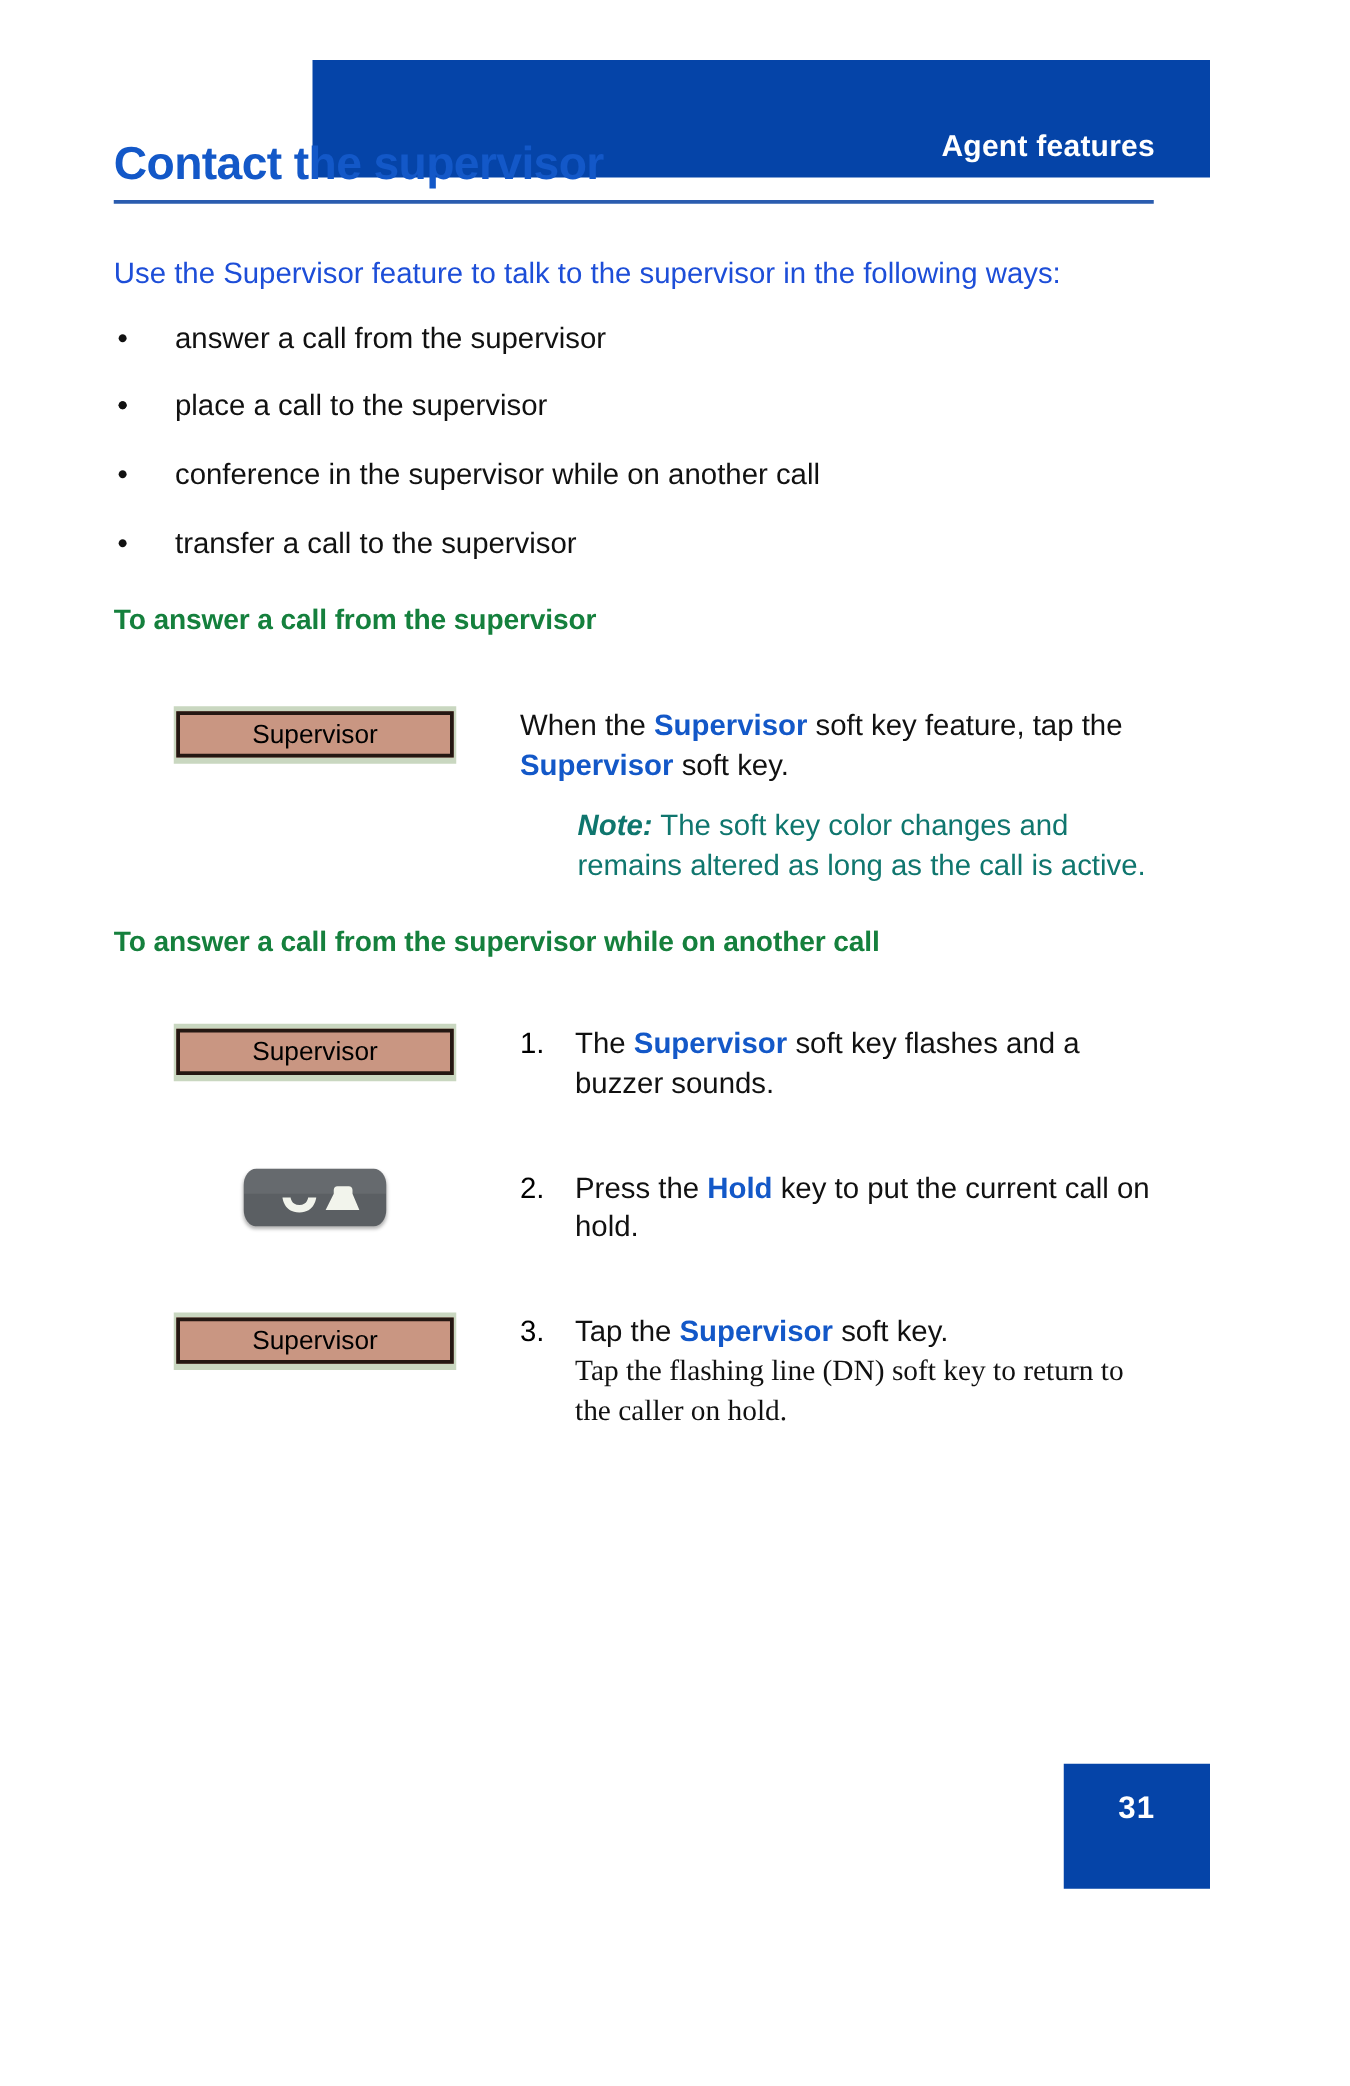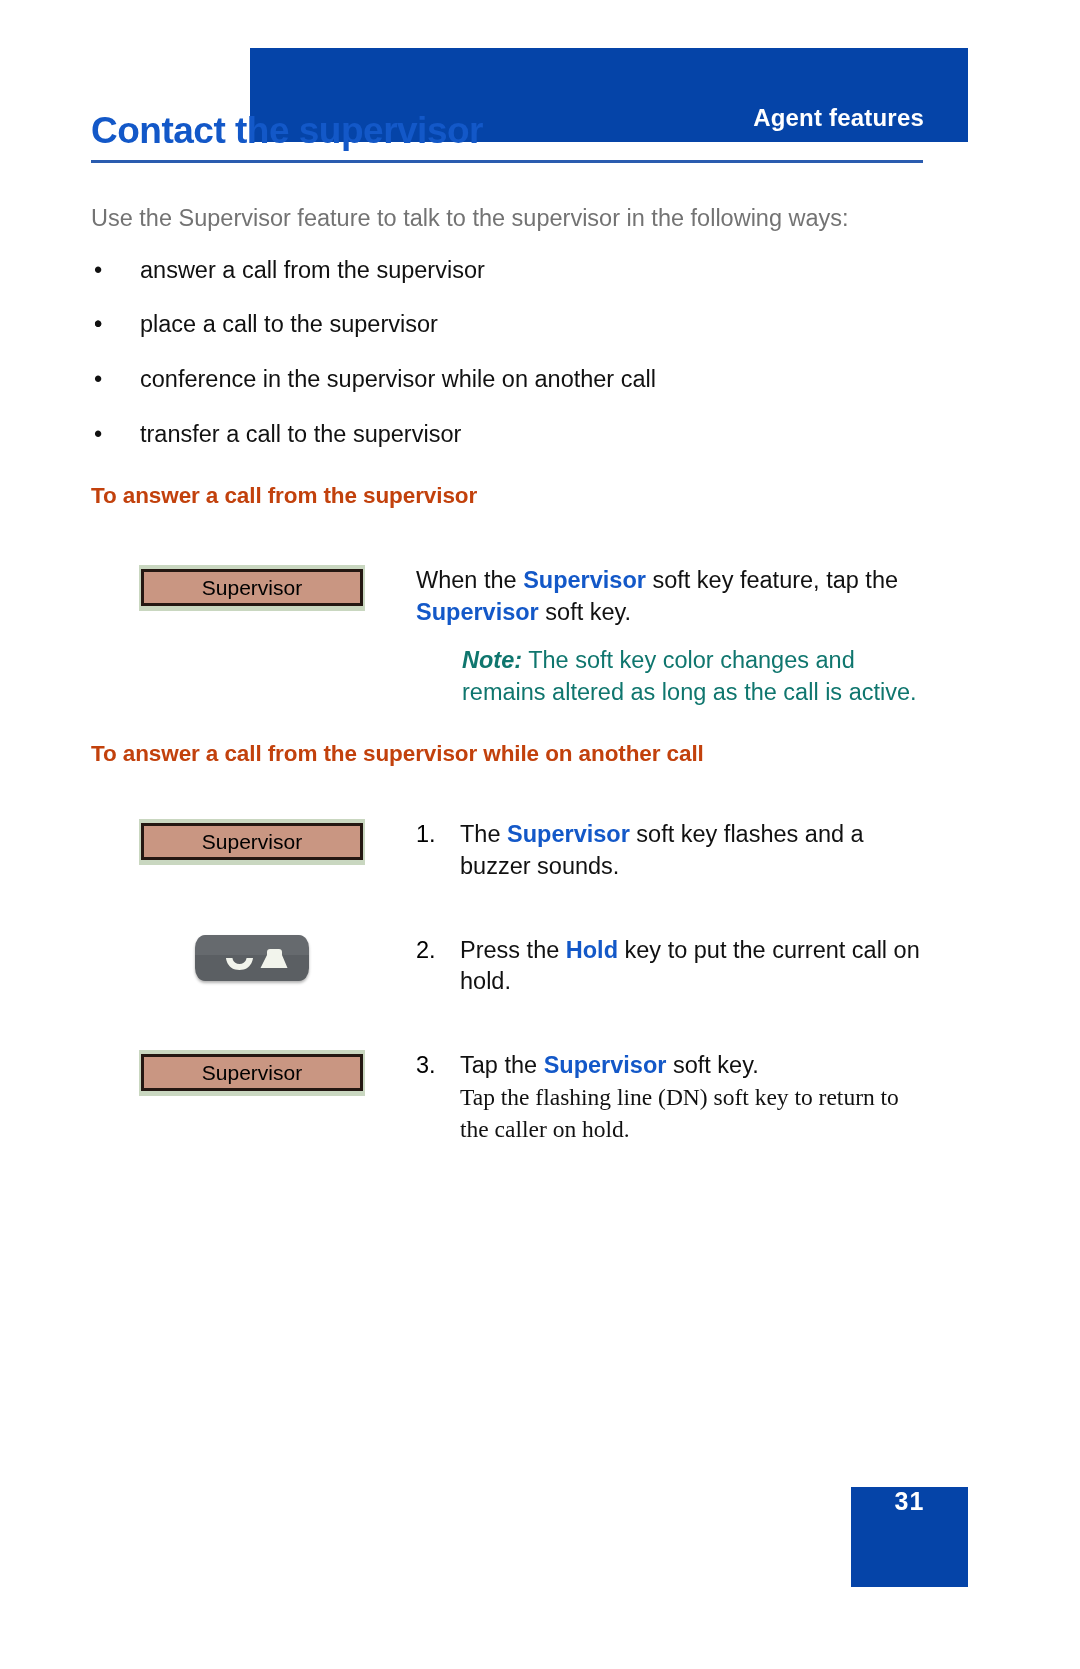--- a/index.html
+++ b/index.html
@@ -67,21 +67,21 @@
     margin-top: 9px;
     width: 832px;
     height: 3px;
     background: #2A5CAF;
   }
 
   p.intro {
     margin: 40px 0 0 0;
     font-size: 23.5px;
     line-height: 1.35;
-    color: #737373;
+    color: #1d4ed8;
   }
 
   ul.bullet-list {
     list-style: none;
     margin: 20px 0 0 0;
     padding: 0;
   }
   ul.bullet-list li {
     position: relative;
     padding-left: 49px;
@@ -95,21 +95,21 @@
     left: 3px;
     top: 0;
     font-size: 23.5px;
     line-height: 1.35;
   }
 
   h2.section-heading {
     margin: 33px 0 0 0;
     font-size: 22.5px;
     font-weight: bold;
-    color: #c2410c;
+    color: #15803d;
     letter-spacing: -0.1px;
     font-family: "Liberation Sans", sans-serif;
   }
 
   
   .step-row {
     position: relative;
     margin-top: 34px;
     min-height: 46px;
   }
@@ -195,27 +195,28 @@
     position: absolute;
     left: 0; top: 0; right: 0; height: 45%;
     background: rgba(255,255,255,0.07);
   }
   .holdkey svg { position: absolute; left: 0; top: 0; }
 
   
   .footer-pagebox {
     position: absolute;
     left: 851px;
-    top: 1487px;
+    top: 1411px;
     width: 117px;
     height: 100px;
     background: #0544A8;
     display: flex;
     align-items: flex-start;
     justify-content: center;
+    padding-top: 21px;
     box-sizing: border-box;
   }
   .footer-pagebox .pagenum {
     color: #ffffff;
     font-size: 25px;
     font-weight: bold;
     letter-spacing: 1px;
     font-family: "Liberation Sans", sans-serif;
   }
 </style>

